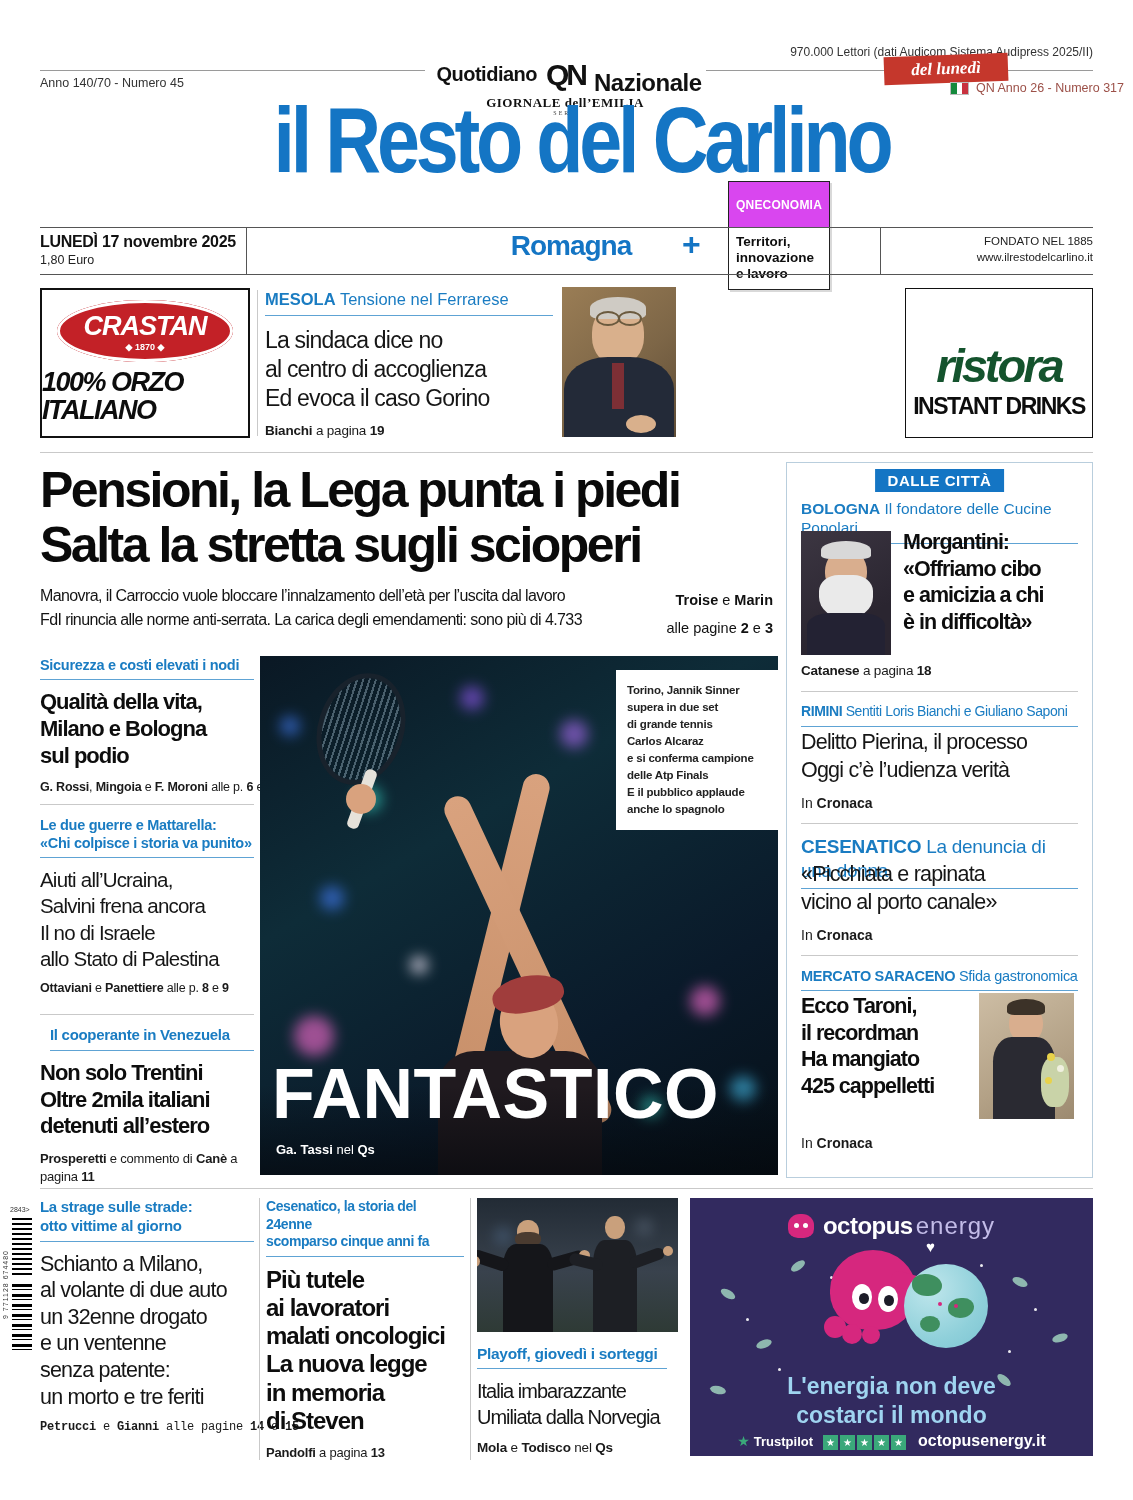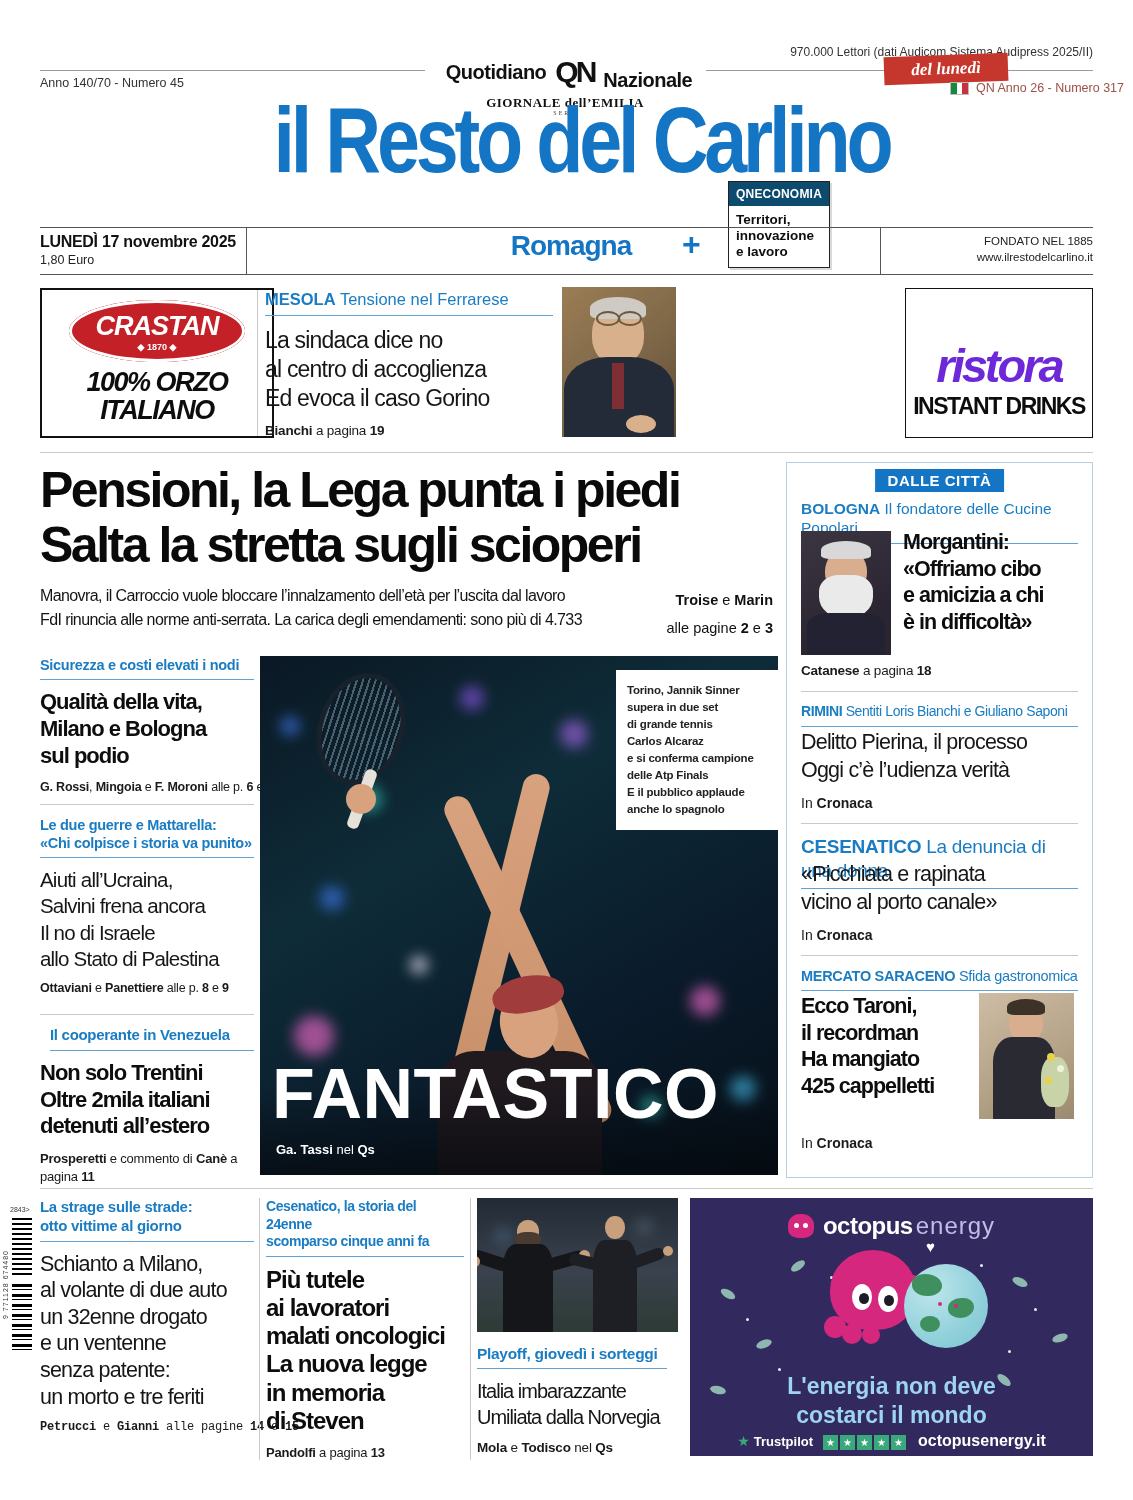--- a/index.html
+++ b/index.html
@@ -29,56 +29,56 @@
 
 <div class="page">
 
   <div class="abs rule" style="left:40px;top:70px;width:385px;"></div>
   <div class="abs rule" style="left:706px;top:70px;width:387px;"></div>
   <div class="abs" style="left:40px;top:76px;font-size:12.5px;color:#333;">Anno 140/70 - Numero 45</div>
 
   <div class="abs" style="left:420px;top:52px;width:290px;display:flex;justify-content:center;align-items:center;gap:9px;">
     <span style="font-weight:700;font-size:20px;letter-spacing:-0.5px;margin-left:8px;">Quotidiano</span>
     <span style="font-weight:700;font-size:30px;letter-spacing:-3px;">QN</span>
-    <span style="font-weight:700;font-size:20px;letter-spacing:-0.5px;margin-top:17px;">Nazionale</span>
+    <span style="font-weight:700;font-size:24px;letter-spacing:-0.5px;margin-top:17px;">Nazionale</span>
   </div>
   <div class="abs" style="left:420px;top:95px;width:290px;text-align:center;font-family:'Liberation Serif',serif;font-weight:700;font-size:13px;letter-spacing:0.5px;">GIORNALE dell’EMILIA</div>
   <div class="abs" style="left:420px;top:110px;width:290px;text-align:center;font-family:'Liberation Serif',serif;font-size:6px;letter-spacing:2px;color:#444;">SERA</div>
 
   <div class="abs" style="left:653px;top:45px;width:440px;text-align:right;font-size:12px;color:#333;">970.000 Lettori  (dati Audicom Sistema Audipress 2025/II)</div>
   <div class="abs" style="left:884px;top:55px;width:124px;height:28px;background:#c5372c;color:#fff;display:flex;align-items:center;justify-content:center;font-family:'Liberation Serif',serif;font-style:italic;font-weight:700;font-size:17px;transform:rotate(-2deg);">del lunedì</div>
   <div class="abs" style="left:950px;top:81px;display:flex;align-items:center;gap:7px;">
     <span style="display:inline-block;width:17px;height:11px;background:linear-gradient(to right,#148a3c 33%,#fff 33% 66%,#c8313e 66%);border:0.5px solid #bbb;"></span>
     <span style="font-size:12.5px;color:#9c5048;">QN Anno 26 - Numero 317</span>
   </div>
 
   <div class="abs" style="left:30px;top:88px;width:1103px;text-align:center;font-size:92px;font-weight:700;letter-spacing:-5px;color:#1475c4;transform:scaleX(0.84);transform-origin:center;line-height:1.15;">il Resto del Carlino</div>
 
   <div class="abs" style="left:728px;top:181px;width:100px;border:1px solid #222;background:#fff;box-shadow:2px 2px 0 rgba(0,0,0,0.15);">
-    <div style="background:#0c4a6e;color:#fff;font-size:12px;font-weight:700;text-align:center;padding:5px 2px;letter-spacing:0.2px;">QNECONOMIA</div>
+    <div style="background:#d946ef;color:#fff;font-size:12px;font-weight:700;text-align:center;padding:16px 2px;letter-spacing:0.2px;">QNECONOMIA</div>
     <div class="pre" style="font-size:13.5px;font-weight:700;line-height:1.2;padding:6px 7px;color:#0d0d0d;">Territori,
 innovazione
 e lavoro</div>
   </div>
 
   <div class="abs" style="left:40px;top:227px;width:1053px;height:1px;background:#555;"></div>
   <div class="abs" style="left:40px;top:274px;width:1053px;height:1px;background:#555;"></div>
   <div class="abs vrule" style="left:246px;top:227px;height:47px;background:#555;"></div>
   <div class="abs vrule" style="left:880px;top:227px;height:47px;background:#555;"></div>
 
   <div class="abs" style="left:40px;top:233px;font-size:16px;font-weight:700;letter-spacing:-0.3px;">LUNEDÌ 17 novembre 2025</div>
   <div class="abs" style="left:40px;top:253px;font-size:12.5px;color:#222;">1,80 Euro</div>
   <div class="abs" style="left:346px;top:230px;width:450px;text-align:center;font-size:28px;font-weight:700;letter-spacing:-1px;color:#1475c4;">Romagna</div>
   <div class="abs" style="left:682px;top:226px;font-size:32px;font-weight:700;color:#1475c4;">+</div>
   <div class="abs" style="left:893px;top:234px;width:200px;text-align:right;font-size:11.5px;color:#222;line-height:1.35;">
     <div>FONDATO NEL 1885</div>
     <div>www.ilrestodelcarlino.it</div>
   </div>
 
-  <div class="abs" style="left:40px;top:288px;width:234px;height:150px;border:2px solid #111;box-sizing:border-box;text-align:center;">
+  <div class="abs" style="left:40px;top:288px;width:210px;height:150px;border:2px solid #111;box-sizing:border-box;text-align:left;">
     <div style="margin:10px auto 0;width:176px;height:62px;background:#c32127;border-radius:50%;box-shadow:inset 0 0 0 3px #fff, inset 0 0 0 6px #c32127;display:flex;flex-direction:column;align-items:center;justify-content:center;">
       <div style="color:#fff;font-weight:700;font-size:27px;letter-spacing:-1px;font-style:italic;">CRASTAN</div>
       <div style="color:#fff;font-size:9px;font-weight:700;">◆ 1870 ◆</div>
     </div>
     <div class="pre" style="margin-top:6px;font-size:27px;font-weight:700;font-style:italic;letter-spacing:-1.5px;line-height:1.05;color:#0d0d0d;">100% ORZO
 ITALIANO</div>
   </div>
 
   <div class="abs vrule" style="left:257px;top:290px;height:146px;"></div>
 
@@ -98,21 +98,21 @@
     <div class="abs" style="left:28px;top:10px;width:56px;height:22px;background:#cfcbc4;border-radius:50% 50% 20% 20%;"></div>
     <div class="abs" style="left:34px;top:24px;width:20px;height:11px;border:2px solid #6b5a3e;border-radius:50%;"></div>
     <div class="abs" style="left:56px;top:24px;width:20px;height:11px;border:2px solid #6b5a3e;border-radius:50%;"></div>
     <div class="abs" style="left:2px;top:70px;width:110px;height:80px;background:#232a38;border-radius:40% 40% 0 0;"></div>
     <div class="abs" style="left:50px;top:76px;width:12px;height:46px;background:#7d2f35;"></div>
     <div class="abs" style="left:64px;top:128px;width:30px;height:18px;background:#d9b08c;border-radius:50%;"></div>
   </div>
 
 
   <div class="abs" style="left:905px;top:288px;width:188px;height:150px;border:1.5px solid #111;box-sizing:border-box;display:flex;flex-direction:column;align-items:center;justify-content:center;">
-    <div style="font-size:47px;font-weight:700;font-style:italic;letter-spacing:-3px;color:#6d28d9;line-height:1;margin-top:36px;">ristora</div>
+    <div style="font-size:47px;font-weight:700;font-style:italic;letter-spacing:-3px;color:#14532d;line-height:1;margin-top:36px;">ristora</div>
     <div style="font-size:23px;font-weight:700;letter-spacing:-1.5px;color:#0d0d0d;margin-top:4px;">INSTANT DRINKS</div>
   </div>
 
   <div class="abs ruleL" style="left:40px;top:452px;width:1053px;"></div>
 
   <div class="abs" style="left:40px;top:461px;width:740px;white-space:nowrap;font-size:50px;font-weight:700;letter-spacing:-2.5px;color:#0a0a0a;">Pensioni, la Lega punta i piedi</div>
   <div class="abs" style="left:40px;top:516px;width:740px;white-space:nowrap;font-size:50px;font-weight:700;letter-spacing:-2.5px;color:#0a0a0a;">Salta la stretta sugli scioperi</div>
   <div class="abs pre" style="left:40px;top:584px;width:640px;font-size:16px;letter-spacing:-0.6px;line-height:1.5;color:#141414;">Manovra, il Carroccio vuole bloccare l’innalzamento dell’età per l’uscita dal lavoro
 FdI rinuncia alle norme anti-serrata. La carica degli emendamenti: sono più di 4.733</div>
   <div class="abs" style="left:645px;top:592px;width:128px;text-align:right;">

